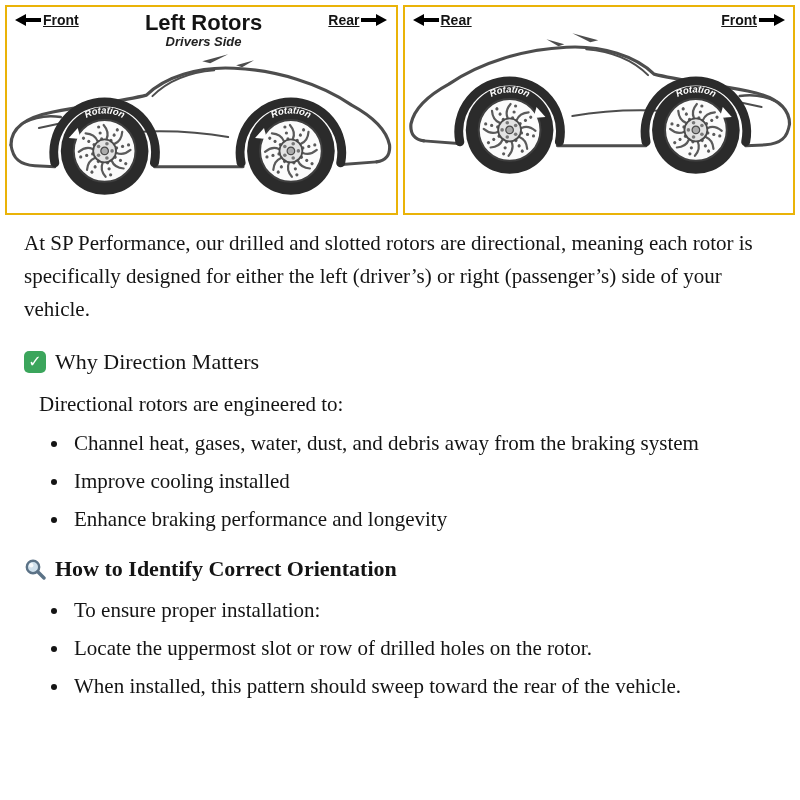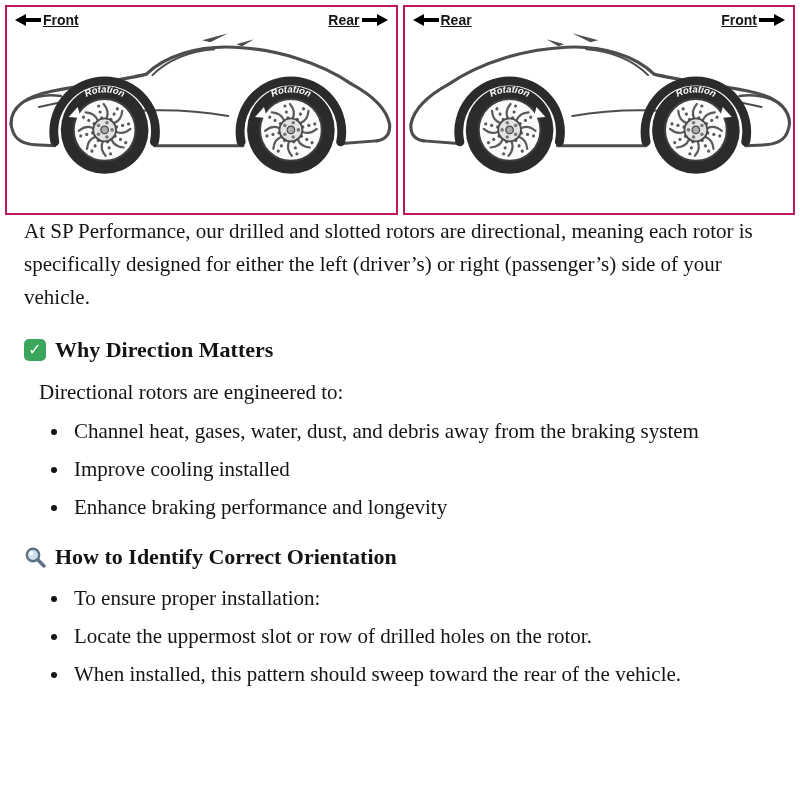--- a/index.html
+++ b/index.html
@@ -4,33 +4,33 @@
 <style>
   * { margin:0; padding:0; box-sizing:border-box; }
   html,body { background:#fff; }
   body {
     width:800px; height:800px; overflow:hidden;
     font-family:"Liberation Serif", serif;
     color:#141414;
   }
   
   .diagram { display:flex; gap:5px; padding:5px 5px 0 5px; }
-  .panel { flex:1; border:2px solid #be185d; background:#fff; height:210px; overflow:hidden; }
+  .panel { flex:1; border:2px solid #eab308; background:#fff; height:210px; overflow:hidden; }
   .panel-header { display:flex; justify-content:space-between; align-items:flex-start; padding:5px 8px 0 8px; }
   .dir { display:flex; align-items:center; gap:2px; font-family:"Liberation Sans",sans-serif; font-weight:bold; font-size:14px; }
   .dir .lbl { text-decoration:underline; }
   .title-wrap { text-align:center; font-family:"Liberation Sans",sans-serif; margin-top:-1px; }
   .panel-title { font-size:22px; font-weight:bold; line-height:1.05; }
   .panel-sub { font-size:13px; font-weight:bold; font-style:italic; color:#222; }
   .car-svg { display:block; width:100%; height:152px; margin-top:2px; }
   
-  .article { padding:0 24px 0 24px; }
+  .article { padding:12px 24px 0 24px; }
   .intro { font-size:21px; line-height:1.58; max-width:760px; }
   .h-row { display:flex; align-items:center; gap:9px; margin:22px 0 14px 0; }
-  .h-bold { font-size:22px; font-weight:bold; }
+  .h-bold { font-size:22px; font-weight:normal; }
   .h-reg  { font-size:22px; font-weight:bold; }
   .check-box {
     display:inline-flex; width:22px; height:22px; border-radius:5px;
     background:#3ba55c; color:#fff; font-family:"DejaVu Sans",sans-serif;
     font-size:16px; font-weight:bold; align-items:center; justify-content:center;
   }
   .lead { font-size:21px; line-height:1.5; margin:14px 0 6px 15px; }
   ul.bullets { list-style:disc; padding-left:46px; margin:8px 0 18px 0; max-width:740px; }
   ul.bullets li { font-size:21px; line-height:1.38; margin:9px 0; padding-left:4px; }
 </style>
@@ -39,20 +39,24 @@
 
 <div class="diagram">
 
   <div class="panel">
     <div class="panel-header">
       <div class="dir">
         <svg width="26" height="12" viewBox="0 0 26 12">
           <path d="M0,6 L11,0 L11,4 L26,4 L26,8 L11,8 L11,12 Z" fill="#000"></path>
         </svg>
         <span class="lbl">Front</span>
+      </div>
+      <div class="title-wrap">
+        <div class="panel-title">Left Rotors</div>
+        <div class="panel-sub">Drivers Side</div>
       </div>
       <div class="dir">
         <span class="lbl">Rear</span>
         <svg width="26" height="12" viewBox="0 0 26 12">
           <path d="M26,6 L15,0 L15,4 L0,4 L0,8 L15,8 L15,12 Z" fill="#000"></path>
         </svg>
       </div>
     </div>
 
     <svg class="car-svg" viewBox="0 0 390 152">

